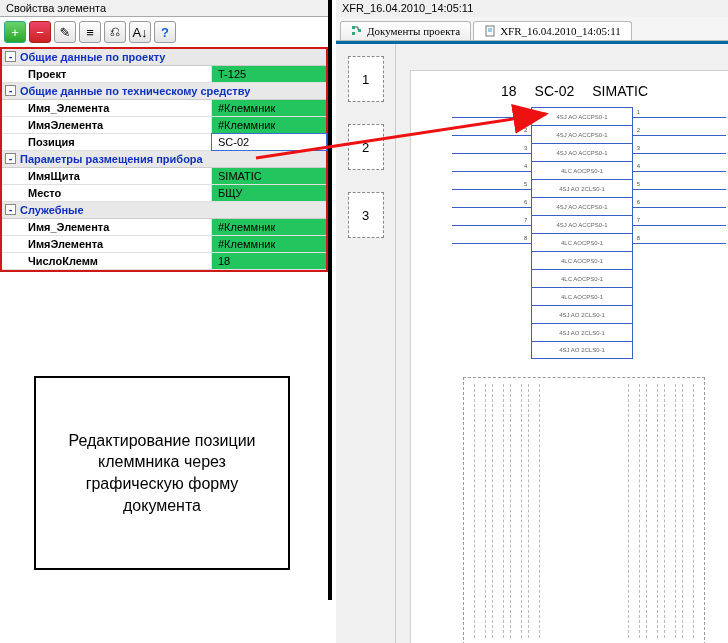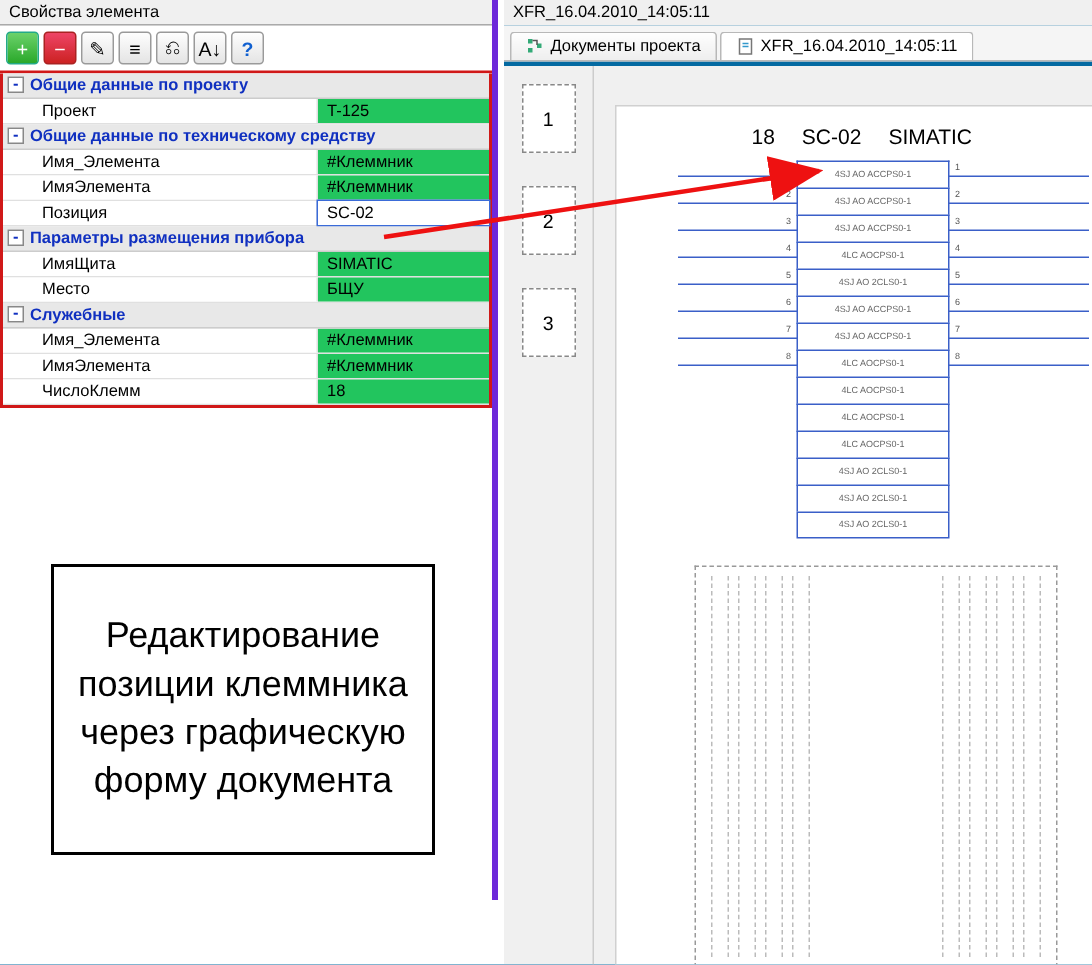--- a/index.html
+++ b/index.html
@@ -11,21 +11,21 @@
     width: 728px;
     height: 643px;
     overflow: hidden;
     position: relative;
   }
   .left-panel {
     position: absolute;
     left: 0; top: 0;
     width: 332px;
     height: 600px;
-    border-right: 4px solid #6d28d9;
+    border-right: 4px solid #000000;
   }
   .right-panel {
     position: absolute;
     left: 336px; top: 0; right: 0; bottom: 0;
     background: #0369a1;
   }
   .panel-title {
     background: #f0f0f0;
     border-bottom: 1px solid #aaa;
     padding: 2px 6px;
@@ -74,55 +74,57 @@
   }
   .prop-row {
     display: flex;
     border-bottom: 1px solid #e0e0e0;
   }
   .prop-label {
     width: 210px;
     padding: 2px 4px 2px 26px;
     border-right: 1px solid #e0e0e0;
     background: #fff;
+    font-weight: bold;
   }
   .prop-value {
     flex: 1;
     padding: 2px 6px;
     background: #22c55e;
   }
   .prop-value.selected {
     outline: 1px solid #3a6bd8;
     background: #fff;
   }
   .annotation-box {
     position: absolute;
     left: 34px; top: 376px;
     width: 256px; height: 194px;
     border: 2px solid #000;
     background: #fff;
     display: flex; align-items: center; justify-content: center;
     text-align: center;
-    font-size: 24px;
+    font-size: 16px;
     padding: 16px;
     line-height: 1.35;
     font-family: Arial, sans-serif;
   }
   .right-title {
     padding: 2px 6px;
     background: #f0f0f0;
     font-size: 11px;
     height: 17px;
   }
   .tabbar {
     display: flex;
     background: #f5f5f5;
     padding: 4px 4px 0 4px;
     gap: 2px;
     border-bottom: 1px solid #b8b8b8;
+    font-family: Liberation Serif, serif;
   }
   .tab {
     border: 1px solid #b8b8b8;
     border-bottom: none;
     border-radius: 3px 3px 0 0;
     background: linear-gradient(#fefefe, #eee);
     padding: 3px 10px;
     display: flex; align-items: center; gap: 4px;
     font-size: 11px;
     cursor: pointer;

